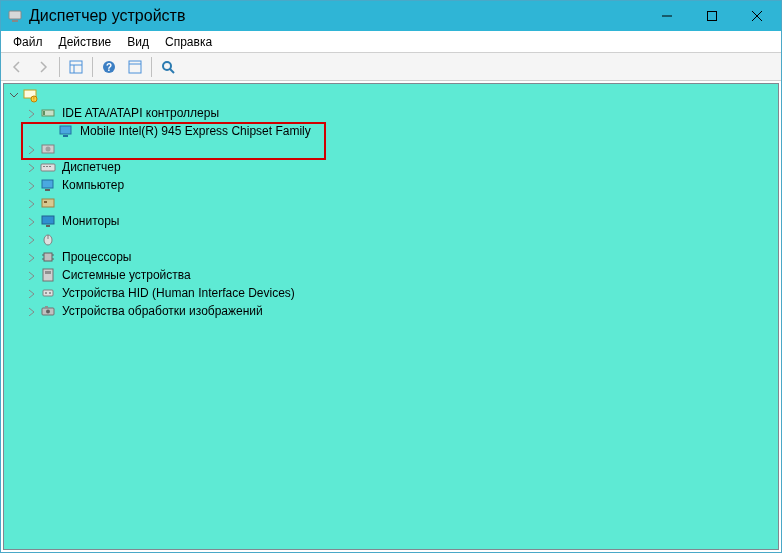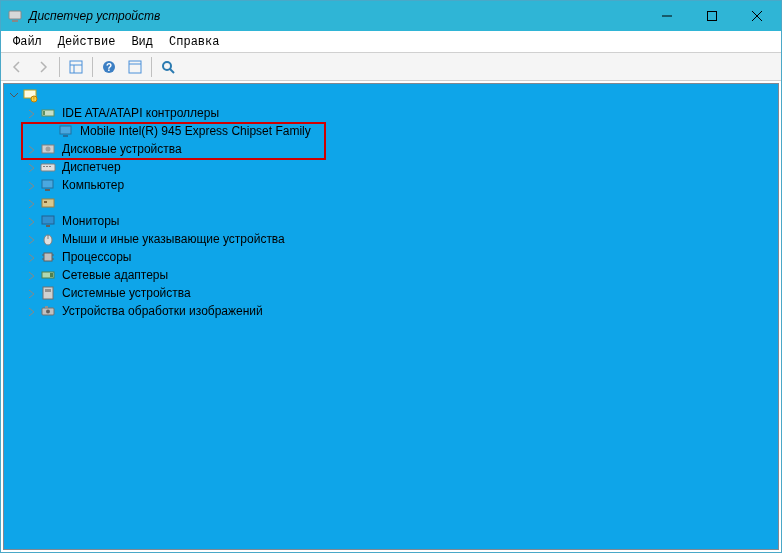--- a/index.html
+++ b/index.html
@@ -1,30 +1,30 @@
 <!DOCTYPE html>
 <html><head>
 <meta charset="utf-8">
 <style>
 * { margin: 0; padding: 0; box-sizing: border-box; }
 body { font-family: "Segoe UI", Tahoma, sans-serif; font-size: 12px; background: #fff; width: 782px; height: 553px; overflow: hidden; }
 .window { width: 782px; height: 553px; border: 1px solid #4aa8c8; display: flex; flex-direction: column; }
 .titlebar { height: 30px; background: #2fb5d6; display: flex; align-items: center; padding: 0 2px 0 6px; color: #fff; }
 .titlebar-icon { width: 16px; height: 16px; margin-right: 6px; display: inline-flex; align-items: center; justify-content: center; }
-.titlebar-text { flex: 1; font-size: 12px; color: #000; font-style: italic; }
+.titlebar-text { flex: 1; font-size: 16px; color: #000; }
 .win-controls { display: flex; }
 .win-btn { width: 45px; height: 29px; display: flex; align-items: center; justify-content: center; cursor: pointer; }
-.menubar { height: 22px; background: #fff; border-bottom: 1px solid #d0d0d0; display: flex; align-items: center; padding: 0 4px; font-size: 12px; font-family: Liberation Mono, monospace; }
+.menubar { height: 22px; background: #fff; border-bottom: 1px solid #d0d0d0; display: flex; align-items: center; padding: 0 4px; font-size: 12px; }
 .menu-item { padding: 2px 8px; cursor: pointer; }
 .toolbar { height: 28px; background: #f5f5f5; border-bottom: 1px solid #d0d0d0; display: flex; align-items: center; padding: 0 4px; gap: 2px; }
 .tool-btn { width: 24px; height: 24px; border: 1px solid transparent; display: flex; align-items: center; justify-content: center; cursor: pointer; border-radius: 2px; }
 .tool-btn.disabled { opacity: 0.4; cursor: default; }
 .tool-sep { width: 1px; height: 20px; background: #c0c0c0; margin: 0 2px; }
 .content { flex: 1; display: flex; padding: 2px; }
-.tree-panel { flex: 1; border: 1px solid #828790; background: #0ea5e9; overflow: auto; padding: 2px 0; }
+.tree-panel { flex: 1; border: 1px solid #828790; background: #5eead4; overflow: auto; padding: 2px 0; }
 .tree-node { display: flex; align-items: center; height: 18px; padding-left: 4px; font-size: 12px; white-space: nowrap; cursor: default; }
 .expander { width: 11px; height: 11px; margin-right: 3px; display: flex; align-items: center; justify-content: center; cursor: pointer; }
 .expander.blank { visibility: hidden; }
 .node-icon { width: 16px; height: 16px; margin-right: 4px; display: inline-flex; align-items: center; justify-content: center; }
 .node-label { padding: 0 2px; }
 .indent-0 { padding-left: 4px; }
 .indent-1 { padding-left: 22px; }
 .indent-2 { padding-left: 40px; }
 .highlight-box { position: absolute; border: 2px solid #d00000; pointer-events: none; }
 .tree-wrap { position: relative; }
@@ -164,21 +164,20 @@
               <svg width="9" height="9">
                 <path d="M2 1 L7 5 L2 9" fill="none" stroke="#888"></path>
               </svg>
             </span>
           <span class="node-icon">
               <svg width="16" height="16">
                 <rect x="2" y="4" width="12" height="8" fill="#d0d0d0" stroke="#808080"></rect>
                 <circle cx="8" cy="8" r="2.5" fill="#a0a0a0"></circle>
               </svg>
             </span>
-          <span class="node-label">Дисковые устройства</span>
         </div>
 
 
         <div class="tree-node indent-1">
           <span class="expander">
               <svg width="9" height="9">
                 <path d="M2 1 L7 5 L2 9" fill="none" stroke="#888"></path>
               </svg>
             </span>
           <span class="node-icon">
@@ -242,71 +241,71 @@
               <svg width="9" height="9">
                 <path d="M2 1 L7 5 L2 9" fill="none" stroke="#888"></path>
               </svg>
             </span>
           <span class="node-icon">
               <svg width="16" height="16">
                 <ellipse cx="8" cy="9" rx="4" ry="5" fill="#e0e0e0" stroke="#808080"></ellipse>
                 <line x1="8" y1="4" x2="8" y2="8" stroke="#808080"></line>
               </svg>
             </span>
-          <span class="node-label">Мыши и иные указывающие устройства</span>
         </div>
 
         <div class="tree-node indent-1">
           <span class="expander">
               <svg width="9" height="9">
                 <path d="M2 1 L7 5 L2 9" fill="none" stroke="#888"></path>
               </svg>
             </span>
           <span class="node-icon">
               <svg width="16" height="16">
                 <rect x="4" y="4" width="8" height="8" fill="#c0c0c0" stroke="#606060"></rect>
                 <line x1="4" y1="6" x2="2" y2="6" stroke="#606060"></line>
                 <line x1="4" y1="10" x2="2" y2="10" stroke="#606060"></line>
                 <line x1="12" y1="6" x2="14" y2="6" stroke="#606060"></line>
                 <line x1="12" y1="10" x2="14" y2="10" stroke="#606060"></line>
               </svg>
             </span>
           <span class="node-label">Процессоры</span>
         </div>
 
-        <div class="tree-node indent-1">
-          <span class="expander">
-              <svg width="9" height="9">
-                <path d="M2 1 L7 5 L2 9" fill="none" stroke="#888"></path>
-              </svg>
-            </span>
-          <span class="node-icon">
-              <svg width="16" height="16">
-                <rect x="2" y="5" width="12" height="6" fill="#b0d8b0" stroke="#508050"></rect>
-                <rect x="10" y="6" width="3" height="4" fill="#508050"></rect>
-              </svg>
-            </span>
-          <span class="node-label">Сетевые адаптеры</span>
-        </div>
 
         <div class="tree-node indent-1">
           <span class="expander">
               <svg width="9" height="9">
                 <path d="M2 1 L7 5 L2 9" fill="none" stroke="#888"></path>
               </svg>
             </span>
           <span class="node-icon">
               <svg width="16" height="16">
                 <rect x="3" y="2" width="10" height="12" fill="#d0d0d0" stroke="#707070"></rect>
                 <rect x="5" y="4" width="6" height="3" fill="#909090"></rect>
               </svg>
             </span>
           <span class="node-label">Системные устройства</span>
         </div>
 
+        <div class="tree-node indent-1">
+          <span class="expander">
+              <svg width="9" height="9">
+                <path d="M2 1 L7 5 L2 9" fill="none" stroke="#888"></path>
+              </svg>
+            </span>
+          <span class="node-icon">
+              <svg width="16" height="16">
+                <rect x="3" y="5" width="10" height="6" rx="1" fill="#e0e0e0" stroke="#808080"></rect>
+                <circle cx="6" cy="8" r="1" fill="#808080"></circle>
+                <circle cx="10" cy="8" r="1" fill="#808080"></circle>
+              </svg>
+            </span>
+          <span class="node-label">Устройства HID (Human Interface Devices)</span>
+        </div>
 
         <div class="tree-node indent-1">
           <span class="expander">
               <svg width="9" height="9">
                 <path d="M2 1 L7 5 L2 9" fill="none" stroke="#888"></path>
               </svg>
             </span>
           <span class="node-icon">
               <svg width="16" height="16">
                 <rect x="2" y="5" width="12" height="7" rx="1" fill="#c0c0c0" stroke="#707070"></rect>

